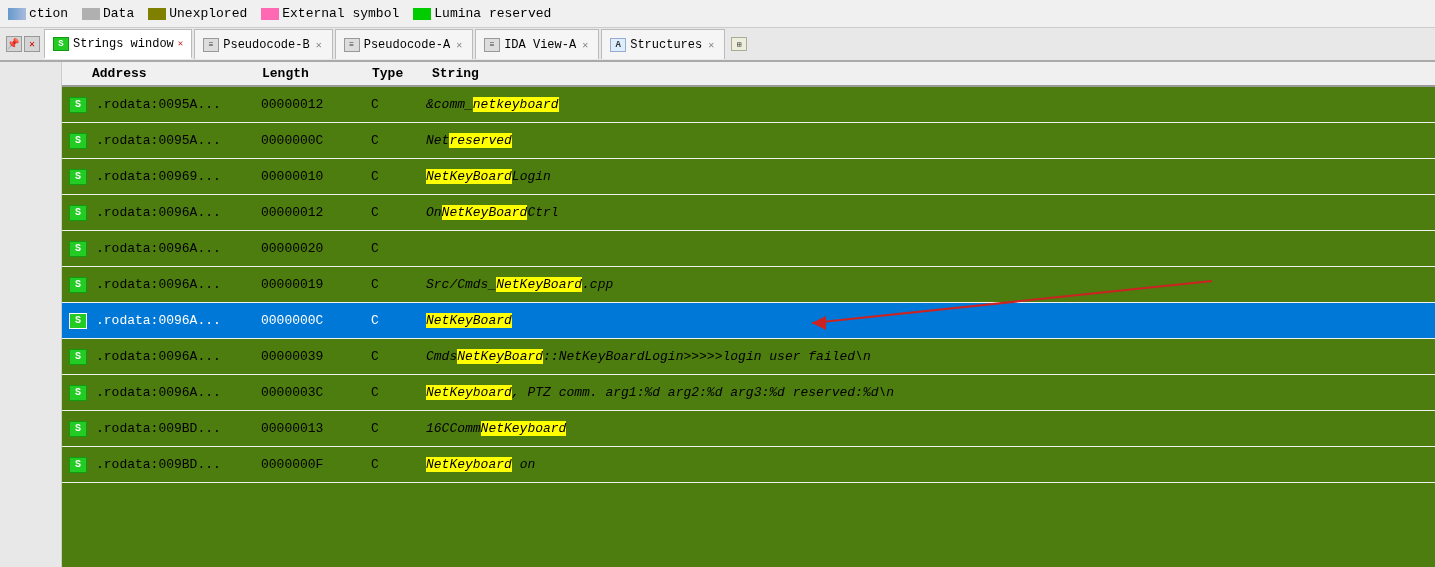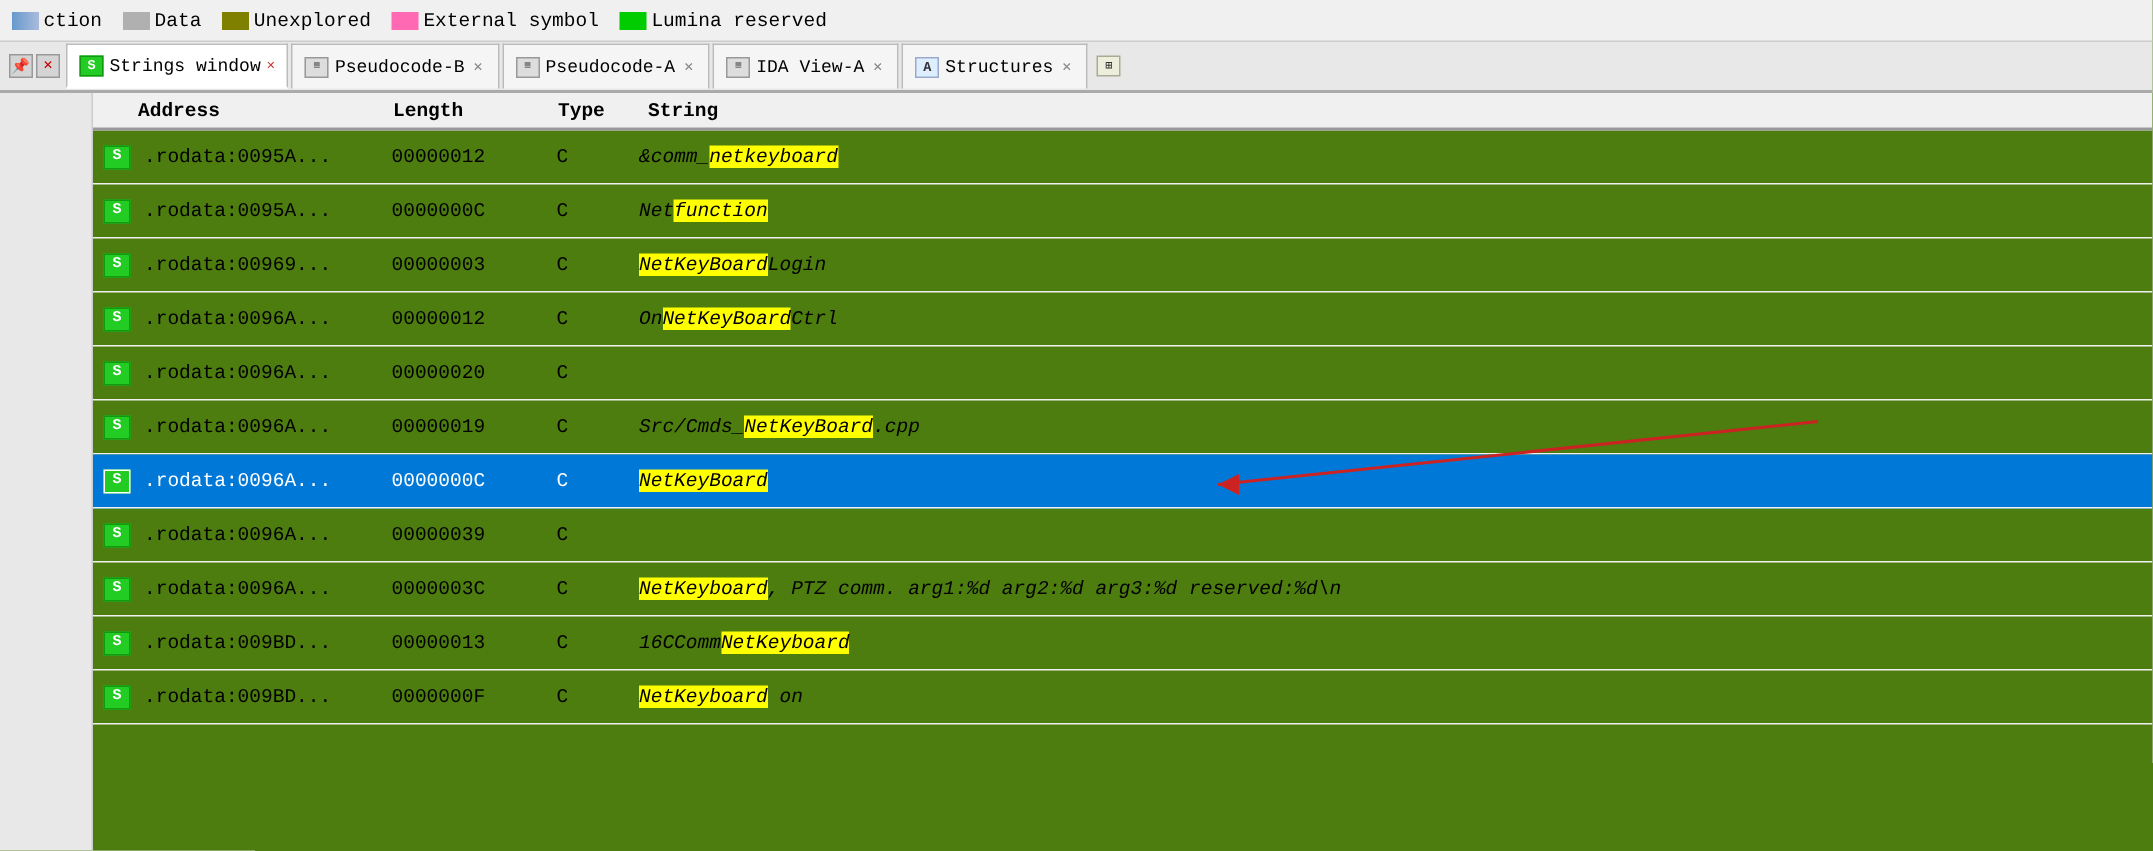--- a/index.html
+++ b/index.html
@@ -303,28 +303,28 @@
           <div class="row-cell cell-type" style="width: 55px;">C</div>
           <div class="row-cell cell-str">&amp;comm_<span class="hl">netkeyboard</span></div>
         </div>
         <div class="table-row">
           <div style="width: 20px; height: 16px; margin: 0px 4px 0px 6px; display: inline-flex; align-items: center; justify-content: center; flex-shrink: 0;">
             <span class="str-icon">S</span>
           </div>
           <div class="row-cell cell-addr" style="width: 165px;">.rodata:0095A...</div>
           <div class="row-cell cell-len" style="width: 110px;">0000000C</div>
           <div class="row-cell cell-type" style="width: 55px;">C</div>
-          <div class="row-cell cell-str">Net<span class="hl">function</span></div>
+          <div class="row-cell cell-str">Net<span class="hl">reserved</span></div>
         </div>
         <div class="table-row">
           <div style="width: 20px; height: 16px; margin: 0px 4px 0px 6px; display: inline-flex; align-items: center; justify-content: center; flex-shrink: 0;">
             <span class="str-icon">S</span>
           </div>
           <div class="row-cell cell-addr" style="width: 165px;">.rodata:00969...</div>
-          <div class="row-cell cell-len" style="width: 110px;">00000003</div>
+          <div class="row-cell cell-len" style="width: 110px;">00000010</div>
           <div class="row-cell cell-type" style="width: 55px;">C</div>
           <div class="row-cell cell-str"><span class="hl">NetKeyBoard</span>Login</div>
         </div>
         <div class="table-row">
           <div style="width: 20px; height: 16px; margin: 0px 4px 0px 6px; display: inline-flex; align-items: center; justify-content: center; flex-shrink: 0;">
             <span class="str-icon">S</span>
           </div>
           <div class="row-cell cell-addr" style="width: 165px;">.rodata:0096A...</div>
           <div class="row-cell cell-len" style="width: 110px;">00000012</div>
           <div class="row-cell cell-type" style="width: 55px;">C</div>
@@ -356,20 +356,21 @@
           <div class="row-cell cell-type" style="width: 55px;">C</div>
           <div class="row-cell cell-str"><span class="hl">NetKeyBoard</span></div>
         </div>
         <div class="table-row">
           <div style="width: 20px; height: 16px; margin: 0px 4px 0px 6px; display: inline-flex; align-items: center; justify-content: center; flex-shrink: 0;">
             <span class="str-icon">S</span>
           </div>
           <div class="row-cell cell-addr" style="width: 165px;">.rodata:0096A...</div>
           <div class="row-cell cell-len" style="width: 110px;">00000039</div>
           <div class="row-cell cell-type" style="width: 55px;">C</div>
+          <div class="row-cell cell-str">Cmds<span class="hl">NetKeyBoard</span>::NetKeyBoardLogin&gt;&gt;&gt;&gt;&gt;login user failed\n</div>
         </div>
         <div class="table-row">
           <div style="width: 20px; height: 16px; margin: 0px 4px 0px 6px; display: inline-flex; align-items: center; justify-content: center; flex-shrink: 0;">
             <span class="str-icon">S</span>
           </div>
           <div class="row-cell cell-addr" style="width: 165px;">.rodata:0096A...</div>
           <div class="row-cell cell-len" style="width: 110px;">0000003C</div>
           <div class="row-cell cell-type" style="width: 55px;">C</div>
           <div class="row-cell cell-str"><span class="hl">NetKeyboard</span>, PTZ comm. arg1:%d arg2:%d arg3:%d reserved:%d\n</div>
         </div>

